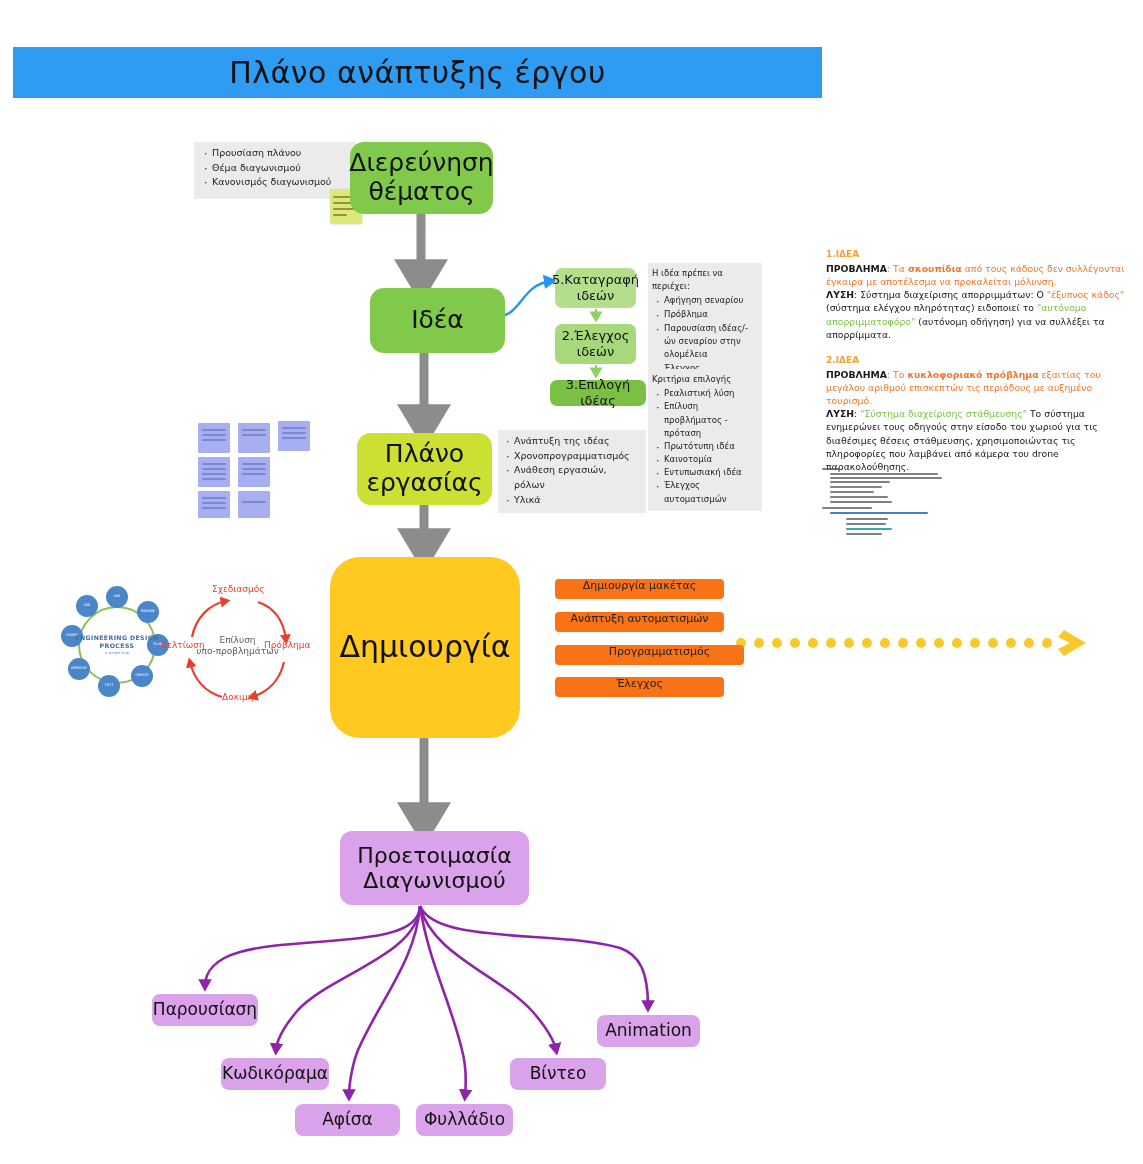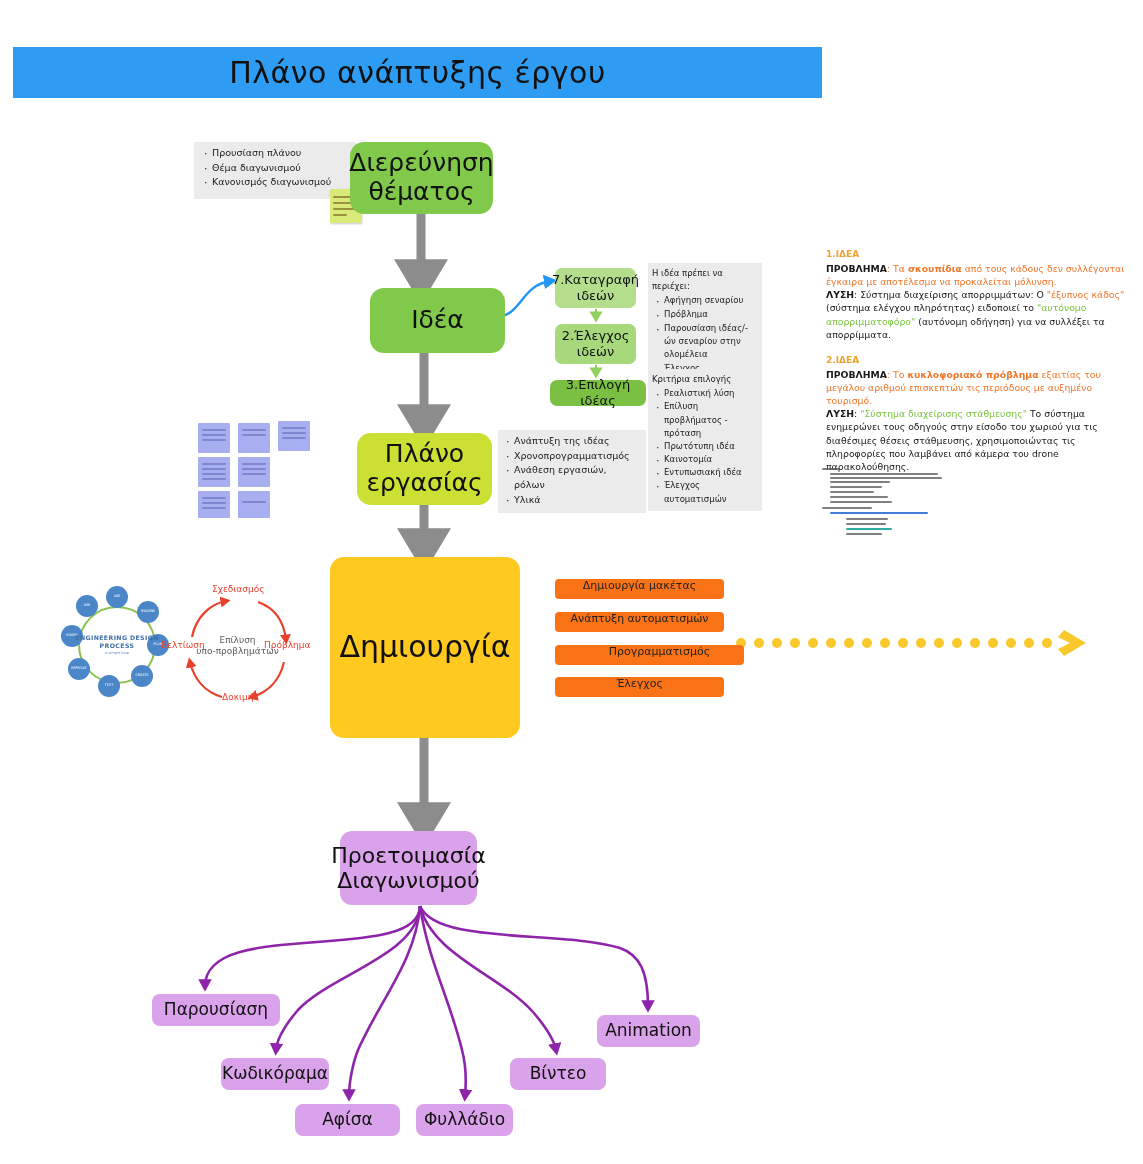--- a/index.html
+++ b/index.html
@@ -20,29 +20,29 @@
     font-size:30px;color:#111;letter-spacing:.5px;font-weight:400;
   }
 
   
   .node{
     display:flex;align-items:center;justify-content:center;
     text-align:center;border-radius:14px;line-height:1.15;
   }
   .node.green{background:#80c94a;font-size:25px;}
   .node.lime{background:#cbe032;font-size:25px;}
-  .node.yellow{background:#ffc920;font-size:30px;border-radius:14px;}
+  .node.yellow{background:#ffc920;font-size:30px;border-radius:30px;}
   .node.purple{background:#d9a2ea;font-size:22px;border-radius:12px;}
   .node.purple.small{font-size:17px;border-radius:8px;}
 
   #node-dierevnisi{left:350px;top:142px;width:143px;height:72px;}
   #node-idea{left:370px;top:288px;width:135px;height:65px;}
   #node-plano{left:357px;top:433px;width:135px;height:72px;}
   #node-dimiourgia{left:330px;top:557px;width:190px;height:181px;}
-  #node-proetoimasia{left:340px;top:831px;width:137px;height:74px;justify-content:center;}
+  #node-proetoimasia{left:340px;top:831px;width:189px;height:74px;justify-content:center;}
 
   
   .substep{
     display:flex;align-items:center;justify-content:center;
     text-align:center;border-radius:7px;font-size:13px;line-height:1.2;
     color:#111;
   }
   #sub-1{left:555px;top:268px;width:81px;height:40px;background:#b4dd8c;}
   #sub-2{left:555px;top:324px;width:81px;height:40px;background:#a8d87c;}
   #sub-3{left:550px;top:380px;width:96px;height:26px;background:#79c043;}
@@ -69,21 +69,21 @@
     background:#f97316;border-radius:4px;font-size:11px;color:#222;
     display:flex;align-items:flex-start;justify-content:center;
     left:534px;width:169px;height:20px;margin-left:21px;
   }
   #ybar-0{top:579px;}
   #ybar-1{top:612px;}
   #ybar-2{top:645px;padding-left:20px;}
   #ybar-3{top:677px;}
 
   
-  #leaf-0{left:152px;top:994px;width:128px;height:32px;}
+  #leaf-0{left:152px;top:994px;width:106px;height:32px;}
   #leaf-1{left:221px;top:1058px;width:108px;height:32px;}
   #leaf-2{left:295px;top:1104px;width:105px;height:32px;}
   #leaf-3{left:416px;top:1104px;width:97px;height:32px;}
   #leaf-4{left:510px;top:1058px;width:96px;height:32px;}
   #leaf-5{left:597px;top:1015px;width:103px;height:32px;}
 
   
   #ideas-panel{left:826px;top:248px;width:308px;font-size:9.3px;line-height:1.42;color:#1a1a1a;}
   #ideas-panel .idea-head{color:#f0a22e;font-weight:bold;margin-bottom:1px;font-size:9px;}
   #ideas-panel .idea-body{margin-bottom:13px;}
@@ -247,21 +247,21 @@
 
 <div class="abs node yellow" id="node-dimiourgia">
   <span>Δημιουργία</span>
 </div>
 
 <div class="abs node purple" id="node-proetoimasia">
   <span>Προετοιμασία Διαγωνισμού</span>
 </div>
 
 <div class="abs substep" id="sub-1">
-  <span>7.Καταγραφή ιδεών</span>
+  <span>5.Καταγραφή ιδεών</span>
 </div>
 <div class="abs substep" id="sub-2">
   <span>2.Έλεγχος ιδεών</span>
 </div>
 <div class="abs substep" id="sub-3">
   <span>3.Επιλογή ιδέας</span>
 </div>
 
 <div class="abs infobox" id="info-1">
   <div class="hdr">Η ιδέα πρέπει να περιέχει:</div>

